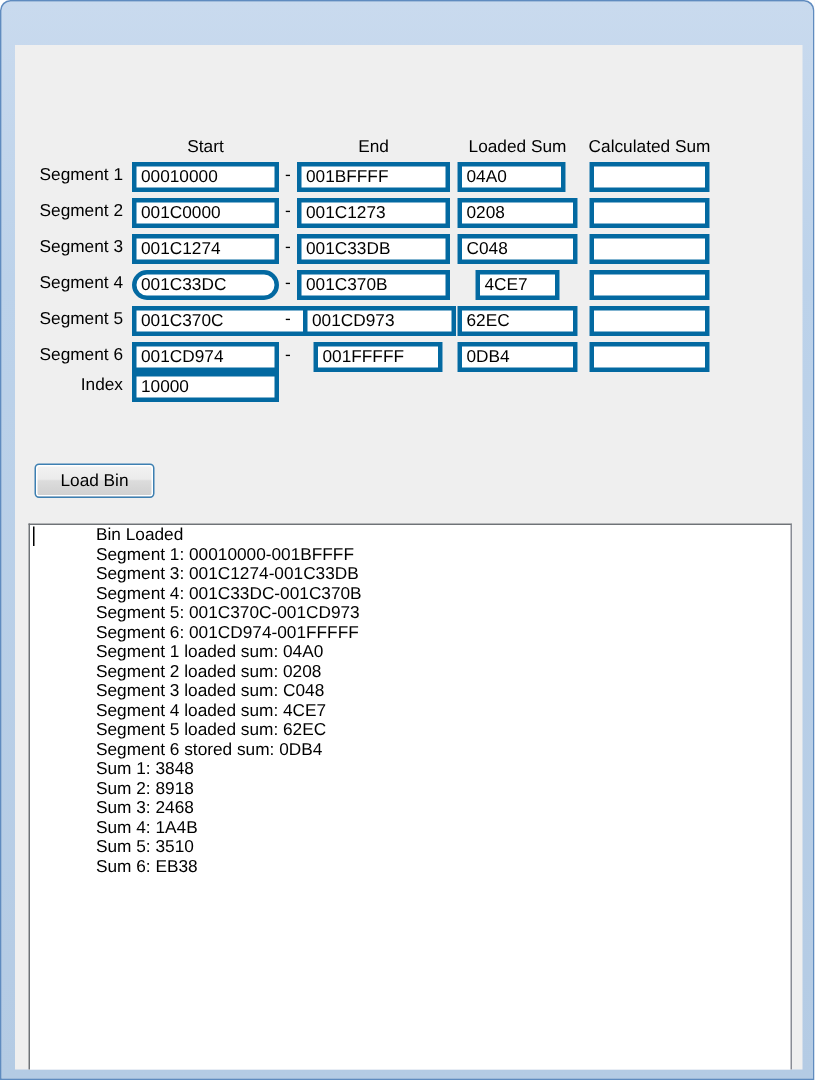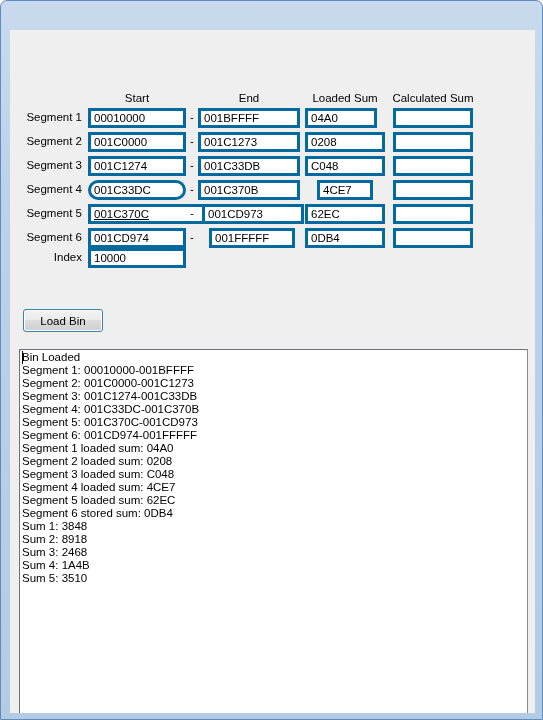--- a/index.html
+++ b/index.html
@@ -190,20 +190,21 @@
     bottom: 1px;
     overflow: hidden;
   }
   .log-line {
     font-family: "Liberation Sans", sans-serif;
     font-size: 11.5px;
     color: #000000;
     line-height: 13px;
     white-space: pre;
     height: 13px;
+    padding-left: 42px;
   }
   #caret {
     position: absolute;
     left: 2px;
     top: 1px;
     width: 1px;
     height: 13px;
     background: #000000;
   }
 </style>
@@ -239,21 +240,21 @@
         <input type="text" class="tb" value="C048" style="left: 295px; top: 126px; width: 80px;">
         <input type="text" class="tb" style="left: 383px; top: 126px; width: 80px;">
         <div class="dash" style="left: 177px; top: 129px;">-</div>
         <div class="row-label" style="left: 6px; top: 153px;">Segment 4</div>
         <input type="text" class="tb" value="001C33DC" style="left: 78px; top: 150px; width: 98px; border-radius: 10px;">
         <input type="text" class="tb" value="001C370B" style="left: 188px; top: 150px; width: 102px;">
         <input type="text" class="tb" value="4CE7" style="left: 295px; top: 150px; width: 56px; margin-left: 12px;">
         <input type="text" class="tb" style="left: 383px; top: 150px; width: 80px;">
         <div class="dash" style="left: 177px; top: 153px;">-</div>
         <div class="row-label" style="left: 6px; top: 177px;">Segment 5</div>
-        <input type="text" class="tb" value="001C370C" style="left: 78px; top: 174px; width: 121px; text-decoration: underline;">
+        <input type="text" class="tb" value="001C370C" style="left: 78px; top: 174px; width: 121px;">
         <input type="text" class="tb" value="001CD973" style="left: 192px; top: 174px; width: 102px;">
         <input type="text" class="tb" value="62EC" style="left: 295px; top: 174px; width: 80px;">
         <input type="text" class="tb" style="left: 383px; top: 174px; width: 80px;">
         <div class="dash" style="left: 177px; top: 177px;">-</div>
         <div class="row-label" style="left: 6px; top: 201px;">Segment 6</div>
         <input type="text" class="tb" value="001CD974" style="left: 78px; top: 198px; width: 98px;">
         <input type="text" class="tb" value="001FFFFF" style="left: 199px; top: 198px; width: 86px;">
         <input type="text" class="tb" value="0DB4" style="left: 295px; top: 198px; width: 80px;">
         <input type="text" class="tb" style="left: 383px; top: 198px; width: 80px;">
         <div class="dash" style="left: 177px; top: 201px;">-</div>
@@ -262,33 +263,33 @@
     <div class="row-label" style="left:6px; top:221px;">Index</div>
     <input class="tb" type="text" style="left: 78px; top: 218px; width: 98px;" value="10000">
 
     <button id="load-bin-btn">Load Bin</button>
 
     <div id="log-box">
       <div id="caret"></div>
       <div id="log-inner">
           <div class="log-line">Bin Loaded</div>
           <div class="log-line">Segment 1: 00010000-001BFFFF</div>
-          <div class="log-line">Segment 2: 001C0000-001C1273</div>
           <div class="log-line">Segment 3: 001C1274-001C33DB</div>
           <div class="log-line">Segment 4: 001C33DC-001C370B</div>
           <div class="log-line">Segment 5: 001C370C-001CD973</div>
           <div class="log-line">Segment 6: 001CD974-001FFFFF</div>
           <div class="log-line">Segment 1 loaded sum: 04A0</div>
           <div class="log-line">Segment 2 loaded sum: 0208</div>
           <div class="log-line">Segment 3 loaded sum: C048</div>
           <div class="log-line">Segment 4 loaded sum: 4CE7</div>
           <div class="log-line">Segment 5 loaded sum: 62EC</div>
           <div class="log-line">Segment 6 stored sum: 0DB4</div>
           <div class="log-line">Sum 1: 3848</div>
           <div class="log-line">Sum 2: 8918</div>
           <div class="log-line">Sum 3: 2468</div>
           <div class="log-line">Sum 4: 1A4B</div>
           <div class="log-line">Sum 5: 3510</div>
+          <div class="log-line">Sum 6: EB38</div>
         </div>
     </div>
 
   </div>
 </div>
 
 </body></html>

